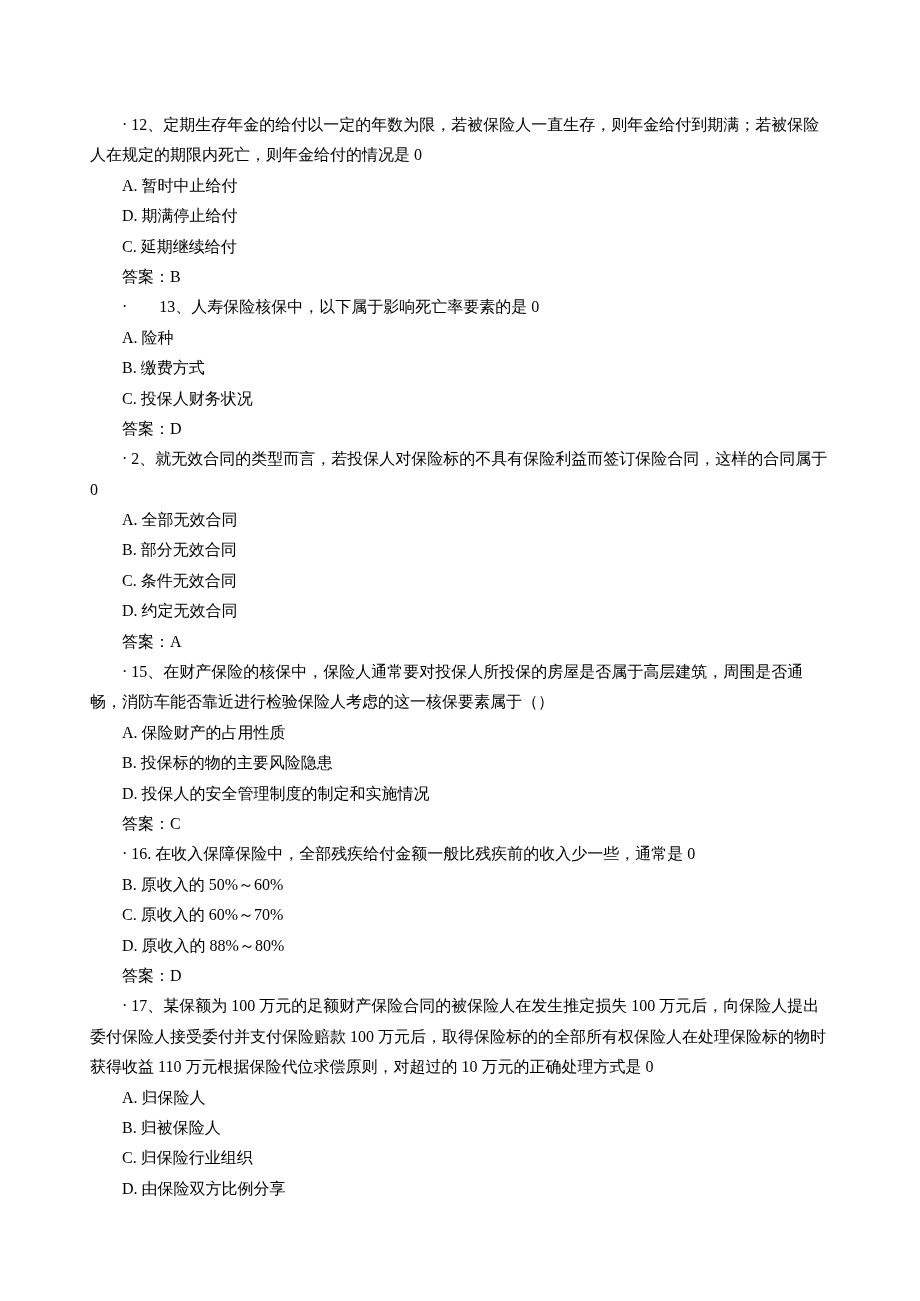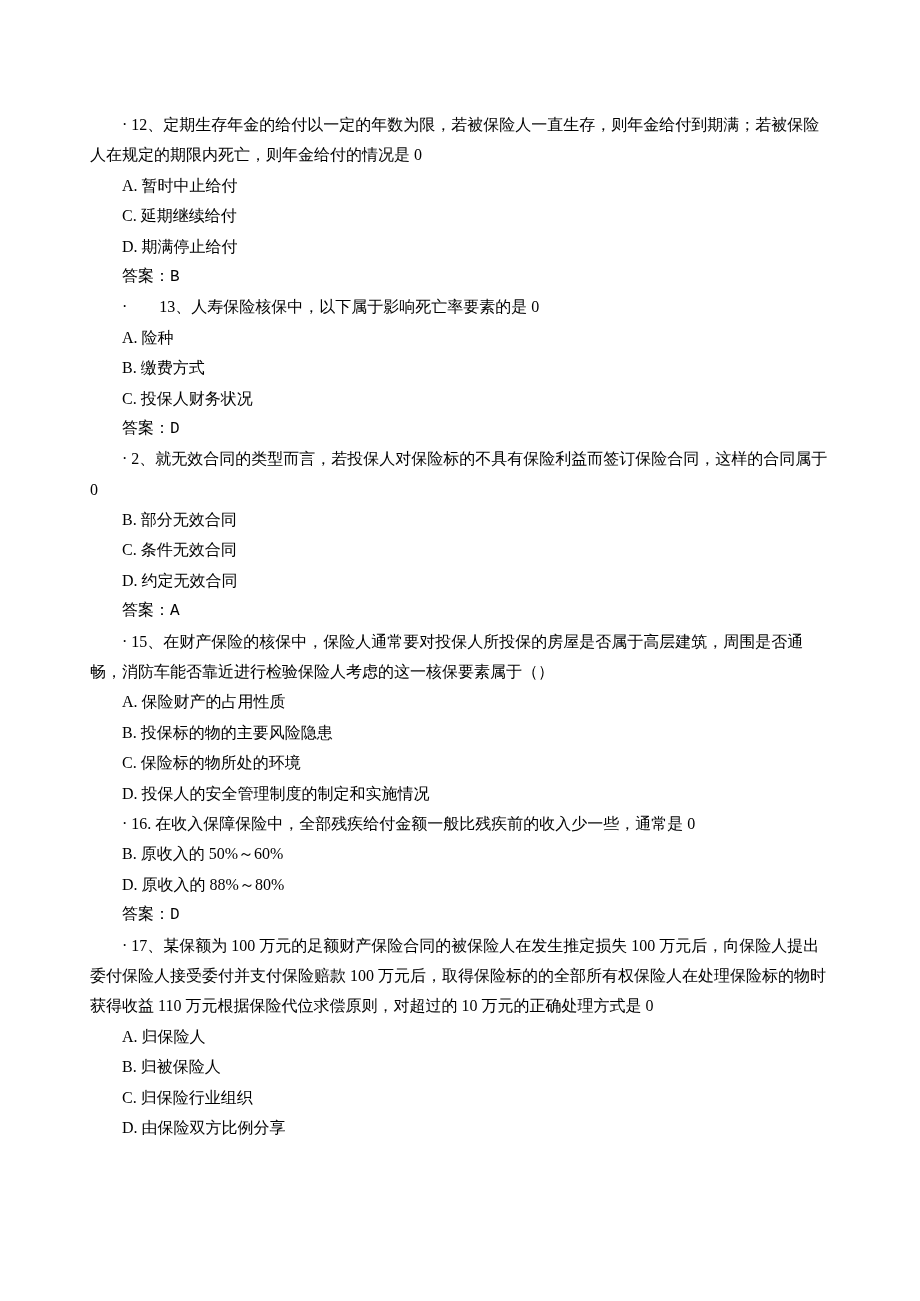--- a/index.html
+++ b/index.html
@@ -18,49 +18,50 @@
     box-sizing: border-box;
   }
   .question-text {
     text-indent: 2em;
   }
   .option {
     padding-left: 2em;
   }
   .answer {
     padding-left: 2em;
-    font-family: Liberation Mono, monospace;
   }
 </style>
 </head>
 <body>
 
 <div class="page" id="page-root">
     <div class="question-text">· 12、定期生存年金的给付以一定的年数为限，若被保险人一直生存，则年金给付到期满；若被保险人在规定的期限内死亡，则年金给付的情况是 0</div>
     <div class="option">A. 暂时中止给付</div>
+    <div class="option">D. 期满停止给付</div>
     <div class="option">C. 延期继续给付</div>
-    <div class="option">D. 期满停止给付</div>
     <div class="answer">答案：B</div>
     <div class="question-text">·　　13、人寿保险核保中，以下属于影响死亡率要素的是 0</div>
     <div class="option">A. 险种</div>
     <div class="option">B. 缴费方式</div>
     <div class="option">C. 投保人财务状况</div>
     <div class="answer">答案：D</div>
     <div class="question-text">· 2、就无效合同的类型而言，若投保人对保险标的不具有保险利益而签订保险合同，这样的合同属于 0</div>
+    <div class="option">A. 全部无效合同</div>
     <div class="option">B. 部分无效合同</div>
     <div class="option">C. 条件无效合同</div>
     <div class="option">D. 约定无效合同</div>
     <div class="answer">答案：A</div>
     <div class="question-text">· 15、在财产保险的核保中，保险人通常要对投保人所投保的房屋是否属于高层建筑，周围是否通畅，消防车能否靠近进行检验保险人考虑的这一核保要素属于（）</div>
     <div class="option">A. 保险财产的占用性质</div>
     <div class="option">B. 投保标的物的主要风险隐患</div>
-    <div class="option">C. 保险标的物所处的环境</div>
     <div class="option">D. 投保人的安全管理制度的制定和实施情况</div>
+    <div class="answer">答案：C</div>
     <div class="question-text">· 16. 在收入保障保险中，全部残疾给付金额一般比残疾前的收入少一些，通常是 0</div>
     <div class="option">B. 原收入的 50%～60%</div>
+    <div class="option">C. 原收入的 60%～70%</div>
     <div class="option">D. 原收入的 88%～80%</div>
     <div class="answer">答案：D</div>
     <div class="question-text">· 17、某保额为 100 万元的足额财产保险合同的被保险人在发生推定损失 100 万元后，向保险人提出委付保险人接受委付并支付保险赔款 100 万元后，取得保险标的的全部所有权保险人在处理保险标的物时获得收益 110 万元根据保险代位求偿原则，对超过的 10 万元的正确处理方式是 0</div>
     <div class="option">A. 归保险人</div>
     <div class="option">B. 归被保险人</div>
     <div class="option">C. 归保险行业组织</div>
     <div class="option">D. 由保险双方比例分享</div>
   </div>
 
 </body></html>

